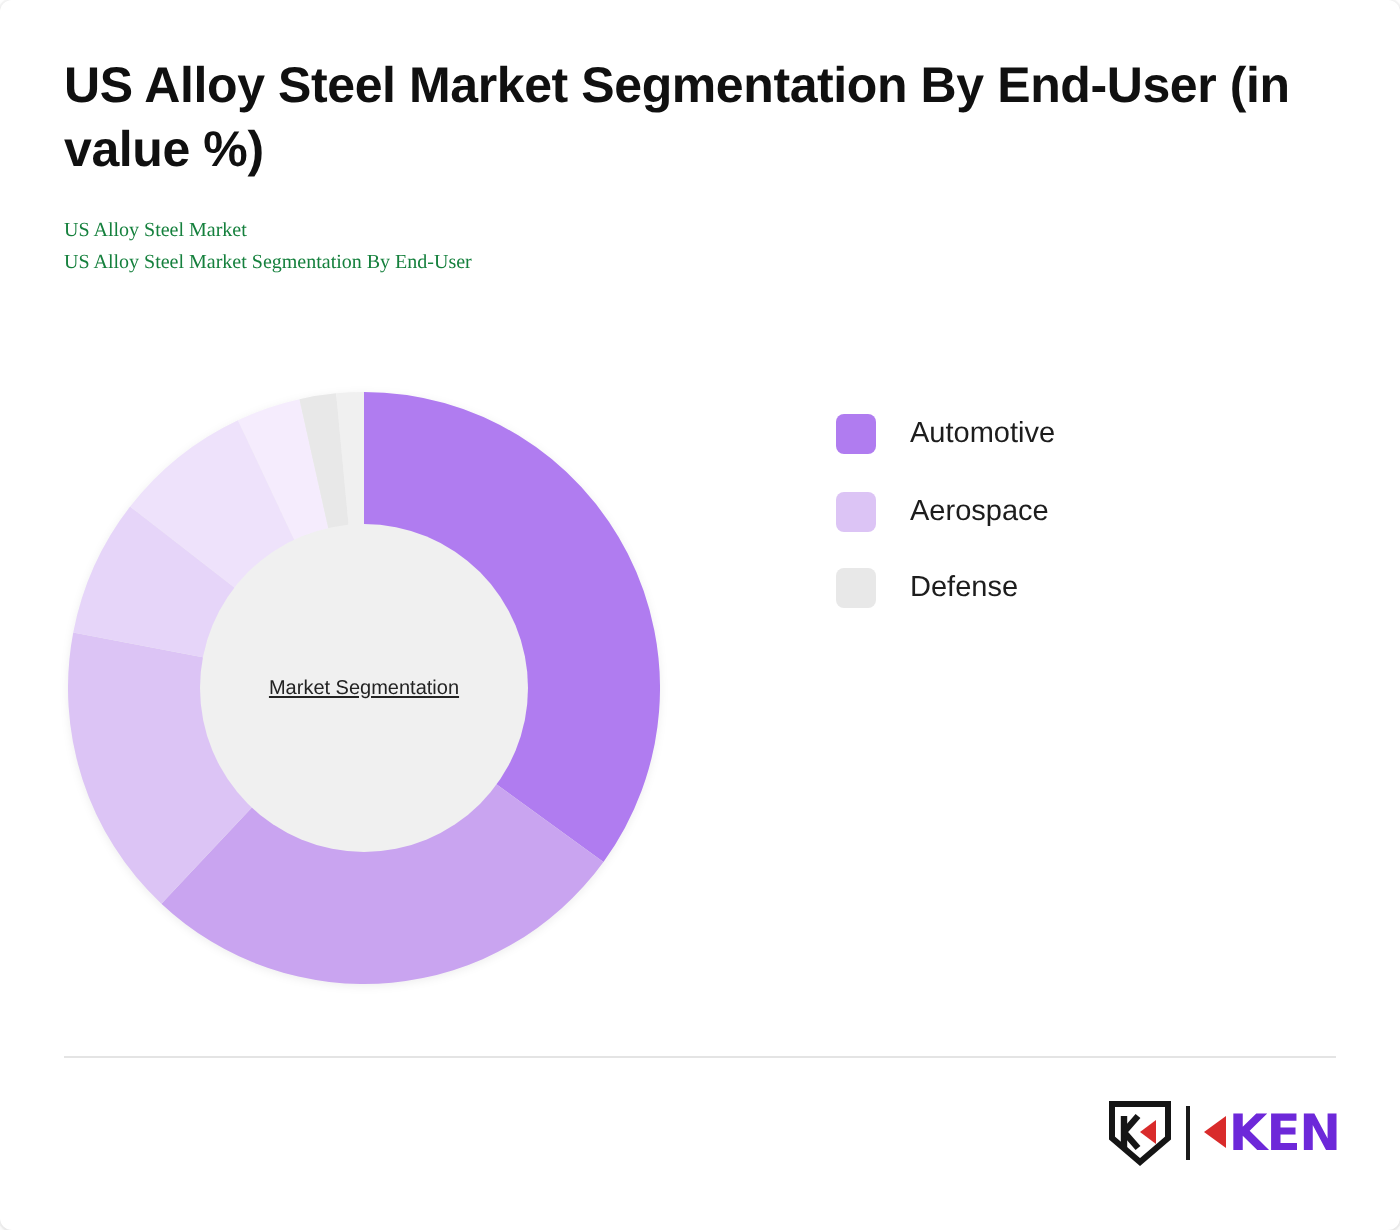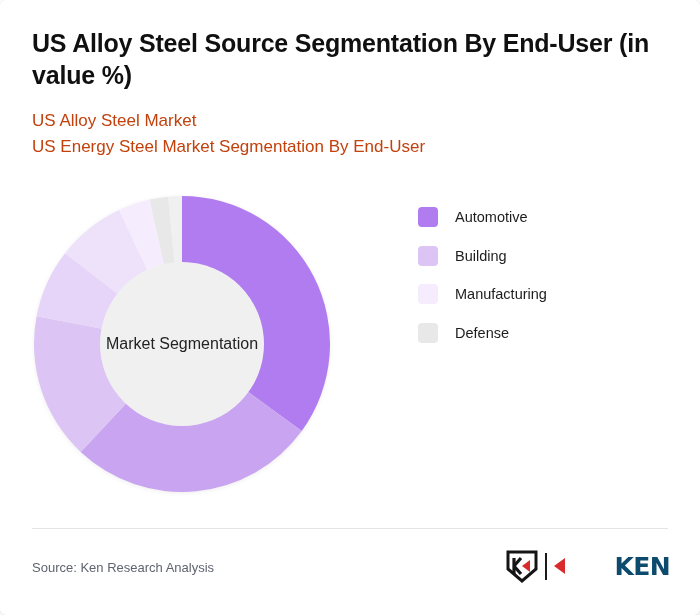--- a/index.html
+++ b/index.html
@@ -36,23 +36,24 @@
     font-weight: bold;
     color: #101010;
     line-height: 1.26;
     letter-spacing: -0.2px;
     margin: 0;
   }
   .subtitle-block {
     margin-top: 17px;
   }
   .subtitle {
-    font-size: 17px;
-    color: #c2410c;
+    font-size: 10px;
+    color: #15803d;
     line-height: 1.55;
+    font-family: Liberation Serif, serif;
   }
 
   
   .donut-wrap {
     position: absolute;
     left: 34px;
     top: 196px;
     width: 296px;
     height: 296px;
   }
@@ -64,23 +65,24 @@
   }
   .center-label {
     position: absolute;
     left: 0;
     top: 0;
     width: 296px;
     height: 296px;
     display: flex;
     align-items: center;
     justify-content: center;
-    font-size: 16px;
+    font-size: 10px;
     color: #232323;
     pointer-events: none;
+    text-decoration: underline;
   }
 
   
   .legend {
     position: absolute;
     left: 418px;
     top: 198px;
     width: 262px;
   }
   .legend-item {
@@ -140,36 +142,35 @@
     width: 0; height: 0;
     border-top: 8px solid transparent;
     border-bottom: 8px solid transparent;
     border-right: 11px solid #d92b2b;
     margin-right: 1px;
   }
   .logo-word {
     font-family: "DejaVu Sans", sans-serif;
     font-size: 25px;
     font-weight: bold;
-    color: #0c4a6e;
+    color: #6d28d9;
     letter-spacing: -0.6px;
     line-height: 1;
-    padding-left: 48px;
   }
 </style>
 </head>
 <body>
 
 <div class="card">
 
   <div class="header">
-    <h1 class="chart-title">US Alloy Steel Source Segmentation By End-User (in value %)</h1>
+    <h1 class="chart-title">US Alloy Steel Market Segmentation By End-User (in value %)</h1>
     <div class="subtitle-block">
       <div class="subtitle">US Alloy Steel Market</div>
-      <div class="subtitle">US Energy Steel Market Segmentation By End-User</div>
+      <div class="subtitle">US Alloy Steel Market Segmentation By End-User</div>
     </div>
   </div>
 
   <div class="donut-wrap">
     <svg class="donut-svg" viewBox="0 0 296 296">
       <g id="donut-slices">
           <path d="M 148 0 A 148 148 0 0 1 267.73451516749225 234.992217339286 L 213.85398334212073 195.8457195366073 A 81.4 81.4 0 0 0 148 66.6 Z" fill="#b07cf0"></path>
           <path d="M 267.73451516749225 234.992217339286 A 148 148 0 0 1 46.68702832255411 255.88735685836895 L 92.27786557740475 207.33804627210293 A 81.4 81.4 0 0 0 213.85398334212073 195.8457195366073 Z" fill="#c9a4f0"></path>
           <path d="M 46.68702832255411 255.88735685836895 A 148 148 0 0 1 2.6214868921540813 120.26756544131274 L 68.04181779068475 132.747160992722 A 81.4 81.4 0 0 0 92.27786557740475 207.33804627210293 Z" fill="#dcc4f5"></path>
           <path d="M 2.6214868921540813 120.26756544131274 A 148 148 0 0 1 31.057058168397887 57.28975605935942 L 83.68138199261884 98.10936583264768 A 81.4 81.4 0 0 0 68.04181779068475 132.747160992722 Z" fill="#e6d5f9"></path>
@@ -183,34 +184,29 @@
     <div class="center-label">Market Segmentation</div>
   </div>
 
   <div class="legend" id="legend">
       <div class="legend-item">
         <span class="legend-swatch" style="background: rgb(176, 124, 240);"></span>
         <span class="legend-label">Automotive</span>
       </div>
       <div class="legend-item">
         <span class="legend-swatch" style="background: rgb(220, 196, 245);"></span>
-        <span class="legend-label">Building</span>
-      </div>
-      <div class="legend-item">
-        <span class="legend-swatch" style="background: rgb(245, 236, 253);"></span>
-        <span class="legend-label">Manufacturing</span>
+        <span class="legend-label">Aerospace</span>
       </div>
       <div class="legend-item">
         <span class="legend-swatch" style="background: rgb(232, 232, 232);"></span>
         <span class="legend-label">Defense</span>
       </div>
     </div>
 
   <div class="divider"></div>
-  <div class="source">Source: Ken Research Analysis</div>
 
   <div class="logo">
     <svg class="logo-mark" width="34" height="34" viewBox="0 0 34 34">
       <path d="M3 3 H31 V20 L17 32 L3 20 Z" fill="#ffffff" stroke="#151515" stroke-width="3"></path>
       <path d="M9 9 V25" stroke="#151515" stroke-width="3.2" fill="none"></path>
       <path d="M9 17 L16 9 M9 17 L16 25" stroke="#151515" stroke-width="3.2" fill="none"></path>
       <path d="M25 11 L25 23 L17 17 Z" fill="#d92b2b"></path>
     </svg>
     <div class="logo-divider"></div>
     <div class="logo-text">

